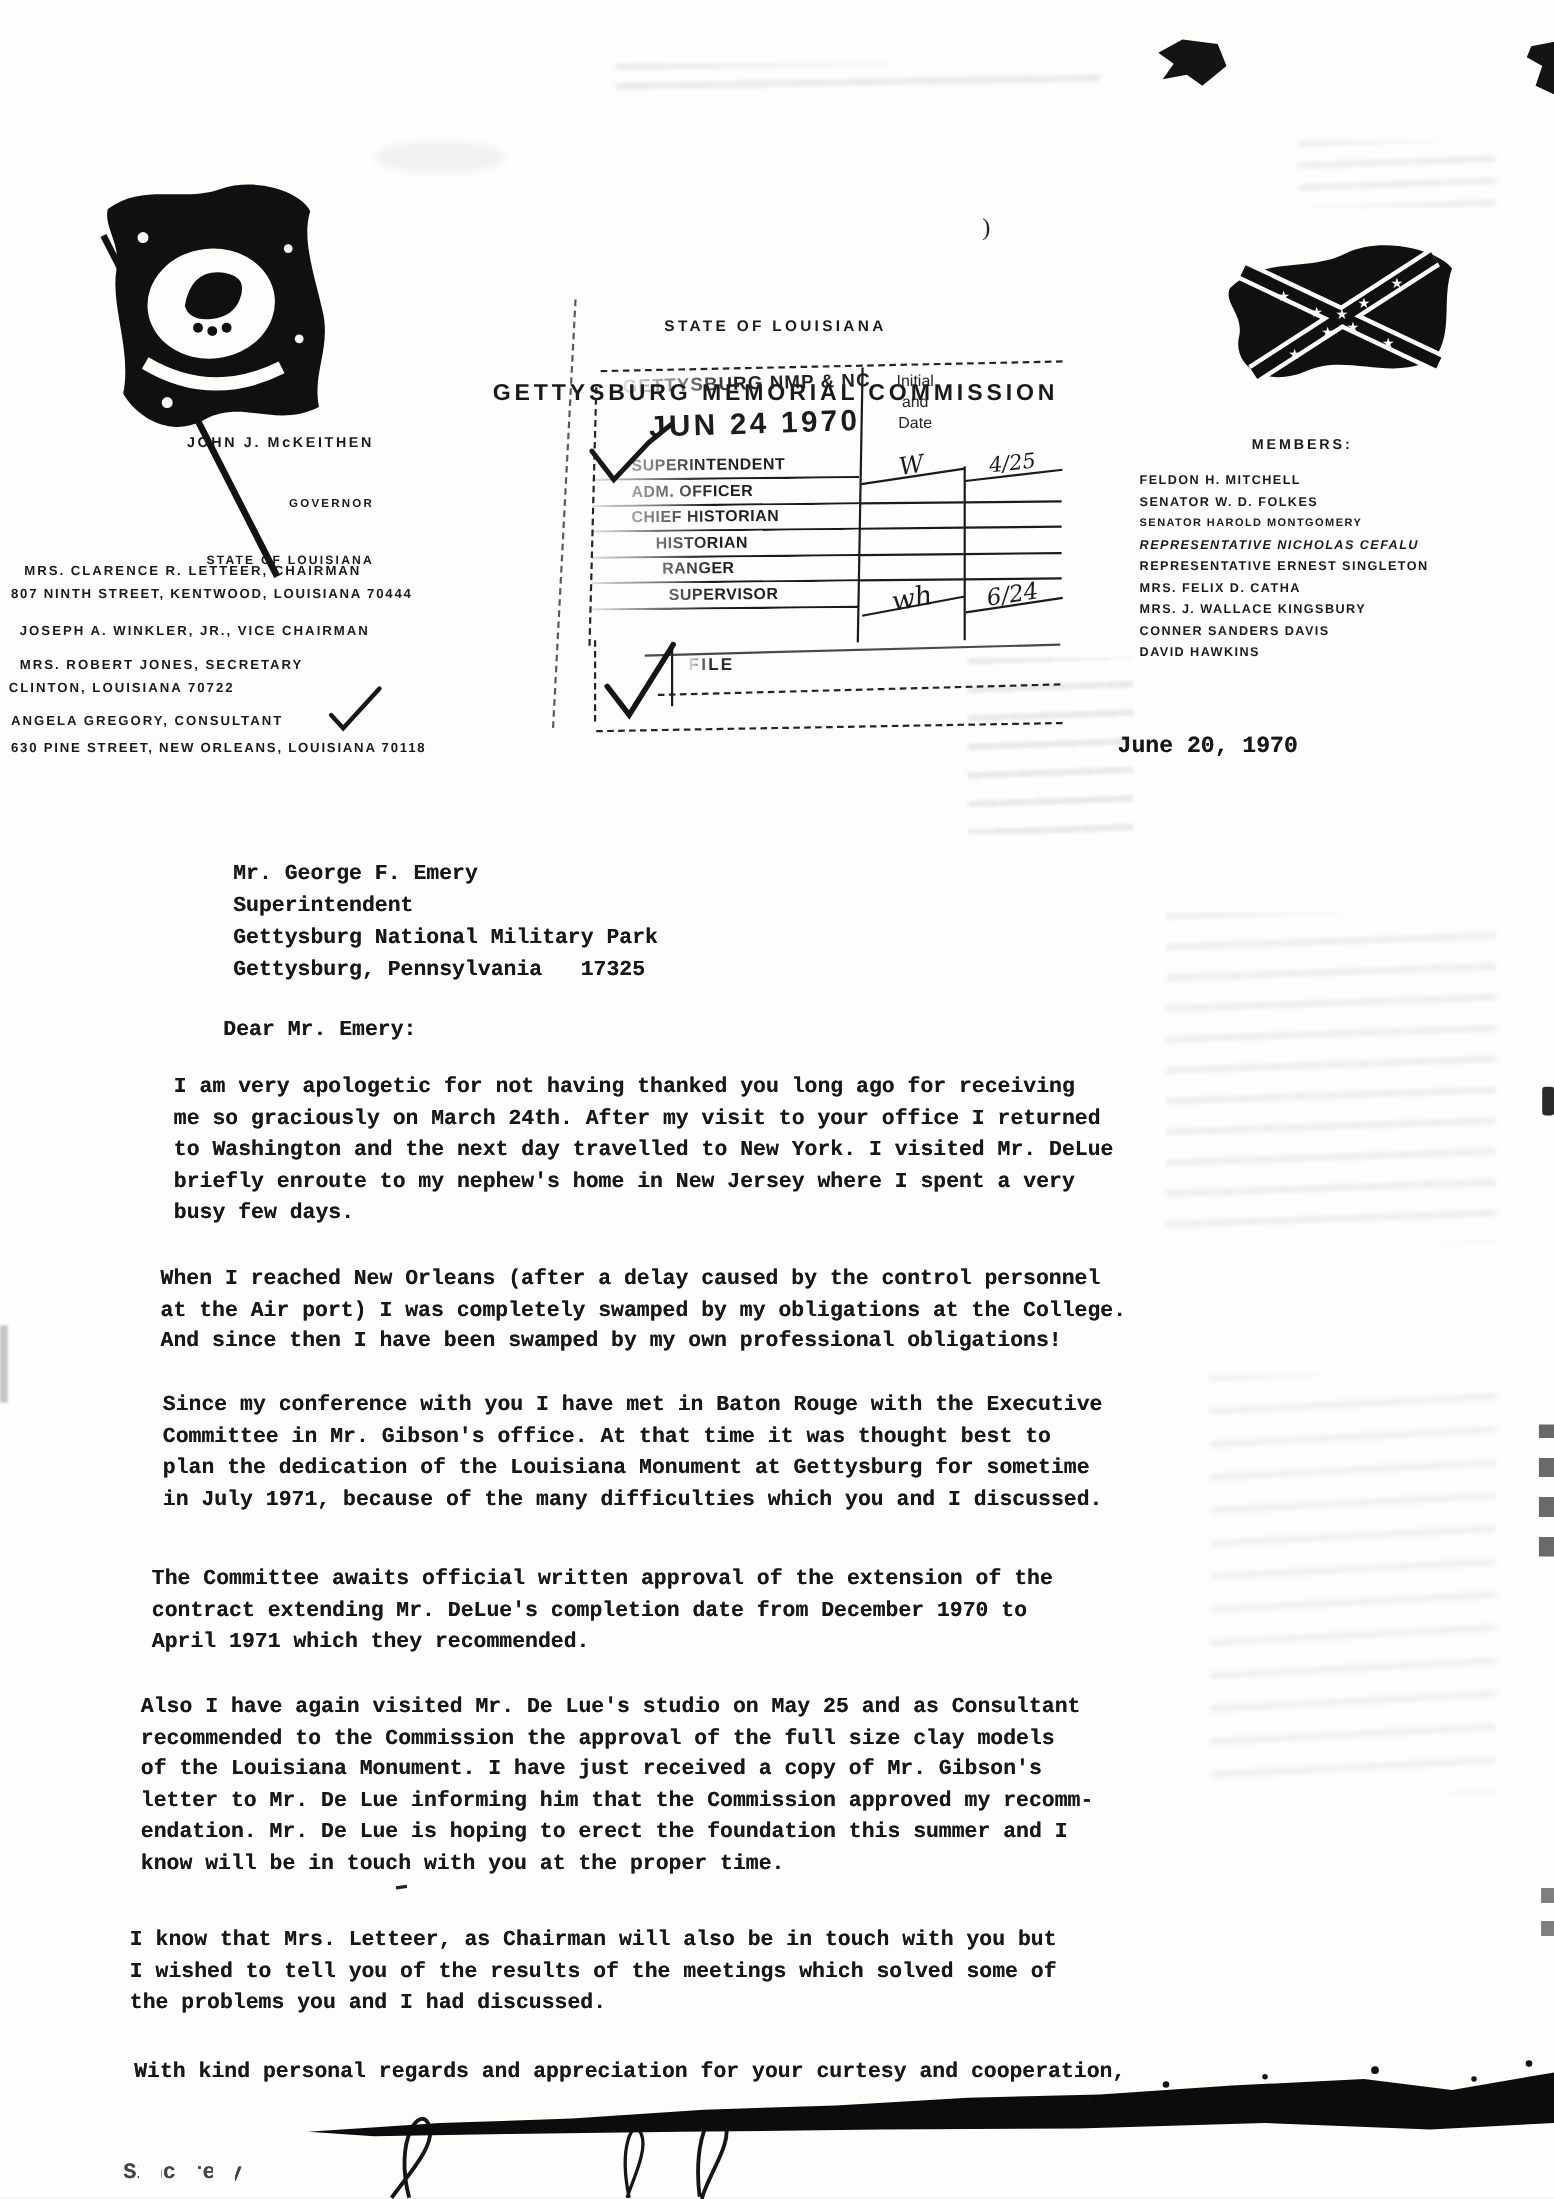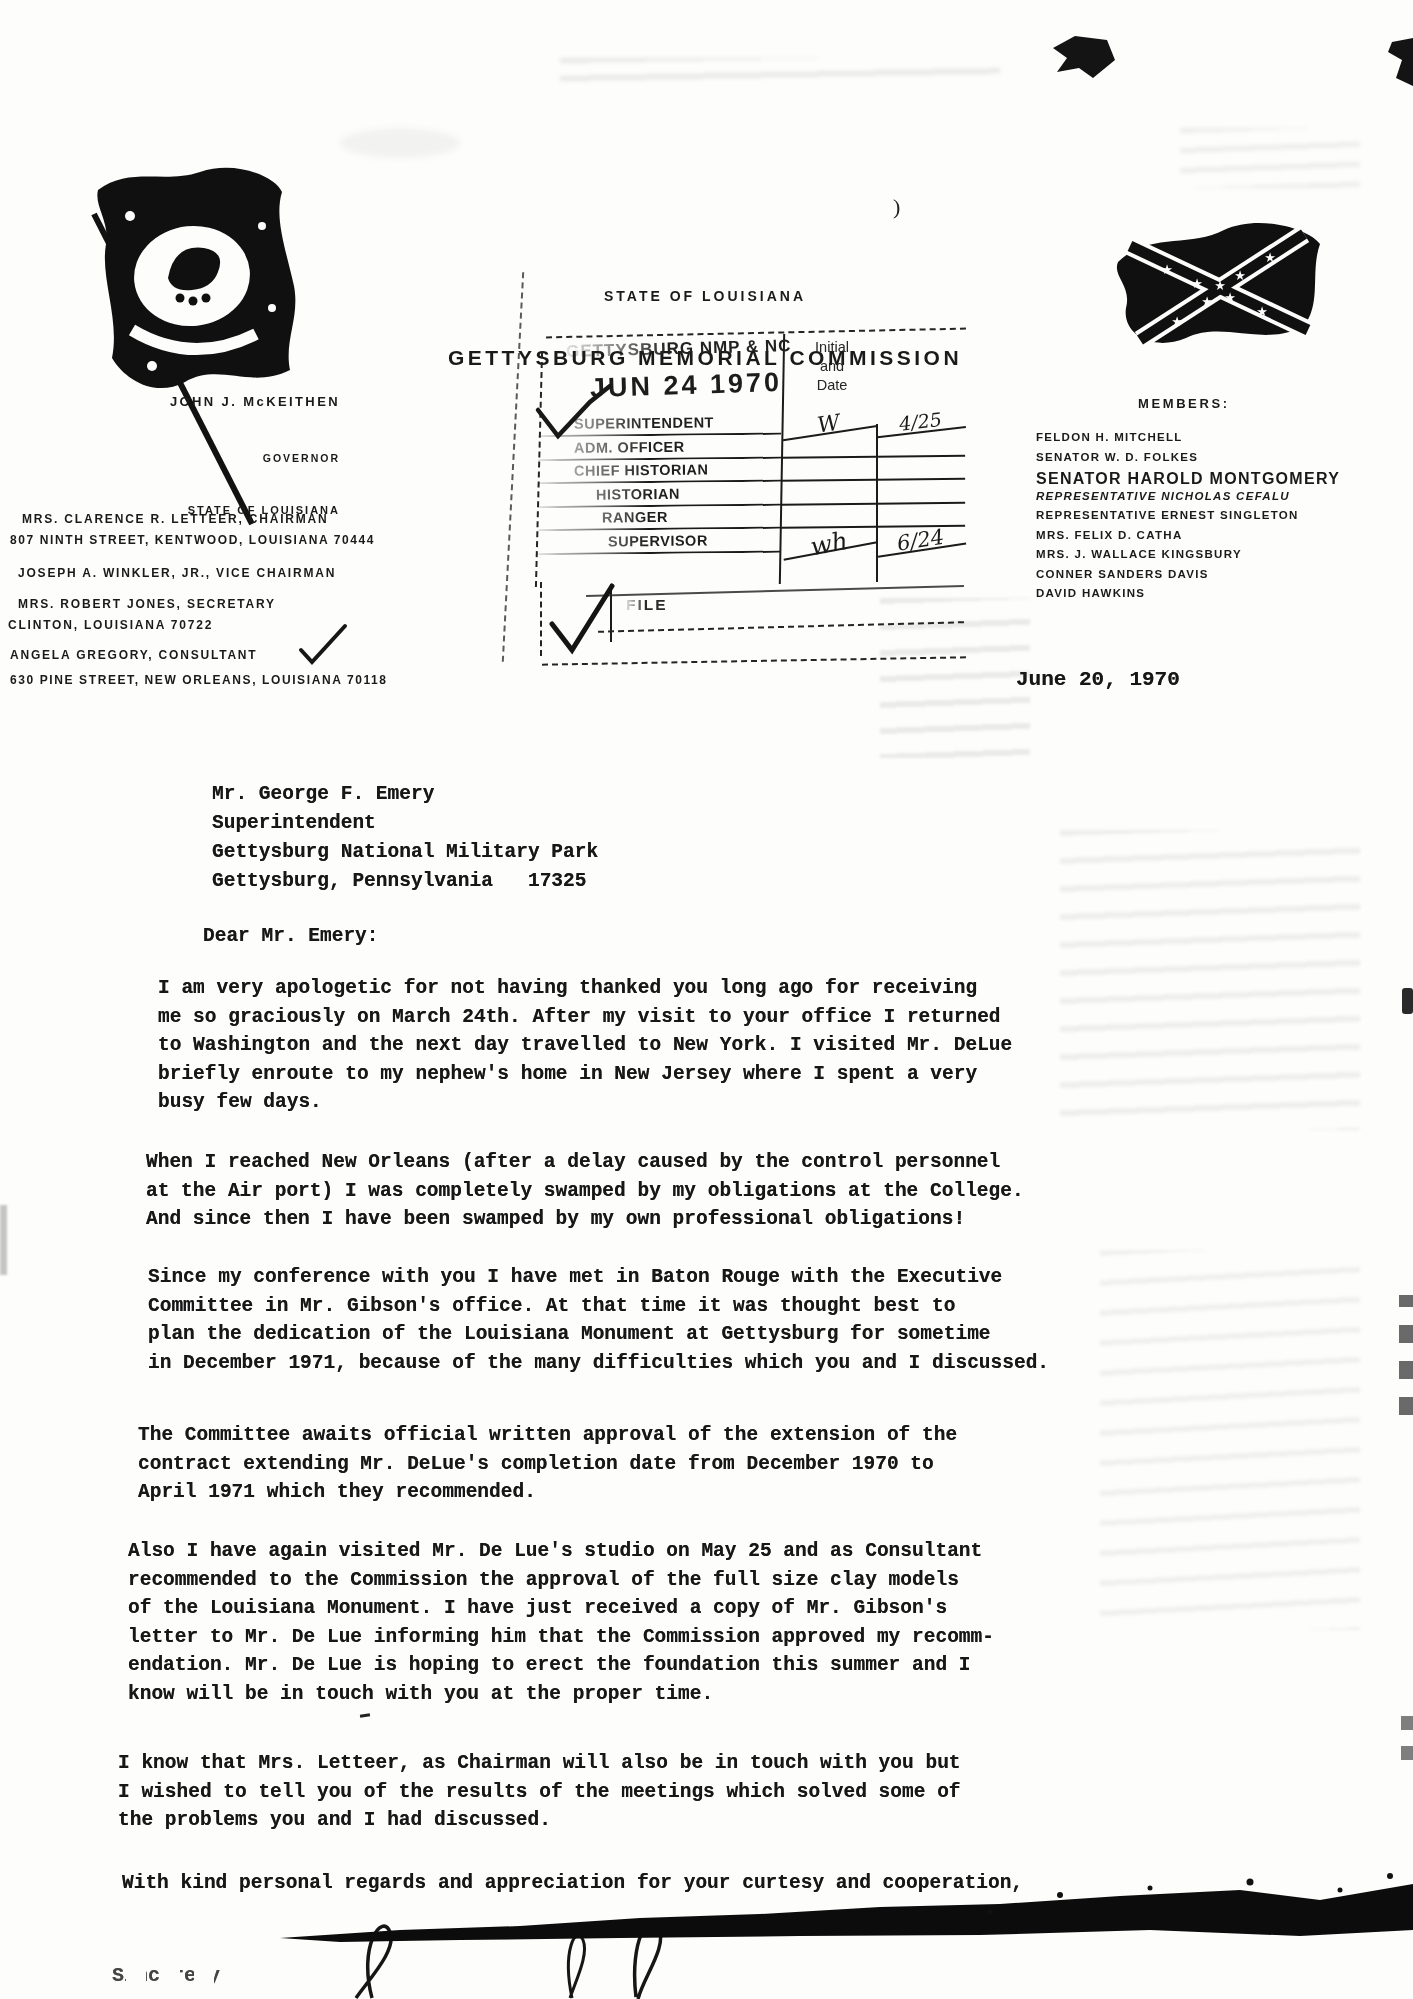--- a/index.html
+++ b/index.html
@@ -87,21 +87,21 @@
   <div class="abs lh" style="left:10px;top:648px;font-size:12px;letter-spacing:1.8px;">ANGELA GREGORY, CONSULTANT</div>
   <div class="abs lh" style="left:10px;top:673px;font-size:12px;letter-spacing:1.6px;">630 PINE STREET, NEW ORLEANS, LOUISIANA 70118</div>
   <svg class="abs" style="left:295px;top:620px;" width="58" height="50" viewBox="0 0 58 50">
     <polyline points="6,30 17,42 50,6" stroke="#171717" stroke-width="4" fill="none" stroke-linecap="round"></polyline>
   </svg>
 
   <div class="abs lh" style="left:1138px;top:396px;font-size:13px;letter-spacing:2.6px;">MEMBERS:</div>
   <div class="abs" style="left:1036px;top:431px;">
     <div class="lh" style="font-size:11.5px;letter-spacing:1.3px;height:19.5px;">FELDON H. MITCHELL</div>
     <div class="lh" style="font-size:11.5px;letter-spacing:1.3px;height:19.5px;">SENATOR W. D. FOLKES</div>
-    <div class="lh" style="font-size:16px;letter-spacing:1.3px;height:19.5px;">SENATOR HAROLD MONTGOMERY</div>
+    <div class="lh" style="font-size:10px;letter-spacing:1.3px;height:19.5px;">SENATOR HAROLD MONTGOMERY</div>
     <div class="lh" style="font-size:11.5px;letter-spacing:1.3px;height:19.5px;font-style:italic;">REPRESENTATIVE NICHOLAS CEFALU</div>
     <div class="lh" style="font-size:11.5px;letter-spacing:1.3px;height:19.5px;">REPRESENTATIVE ERNEST SINGLETON</div>
     <div class="lh" style="font-size:11.5px;letter-spacing:1.3px;height:19.5px;">MRS. FELIX D. CATHA</div>
     <div class="lh" style="font-size:11.5px;letter-spacing:1.3px;height:19.5px;">MRS. J. WALLACE KINGSBURY</div>
     <div class="lh" style="font-size:11.5px;letter-spacing:1.3px;height:19.5px;">CONNER SANDERS DAVIS</div>
     <div class="lh" style="font-size:11.5px;letter-spacing:1.3px;height:19.5px;">DAVID HAWKINS</div>
   </div>
 
   <div class="abs dashV" style="left:512px;top:272px;height:390px;transform:rotate(3deg);opacity:.75;"></div>
   <div class="abs" style="left:538px;top:332px;width:432px;height:336px;">
@@ -174,21 +174,21 @@
 me so graciously on March 24th. After my visit to your office I returned
 to Washington and the next day travelled to New York. I visited Mr. DeLue
 briefly enroute to my nephew's home in New Jersey where I spent a very
 busy few days.</div>
   <div class="abs tw para" style="left:146px;top:1148px;">When I reached New Orleans (after a delay caused by the control personnel
 at the Air port) I was completely swamped by my obligations at the College.
 And since then I have been swamped by my own professional obligations!</div>
   <div class="abs tw para" style="left:148px;top:1263px;">Since my conference with you I have met in Baton Rouge with the Executive
 Committee in Mr. Gibson's office. At that time it was thought best to
 plan the dedication of the Louisiana Monument at Gettysburg for sometime
-in December 1971, because of the many difficulties which you and I discussed.</div>
+in July 1971, because of the many difficulties which you and I discussed.</div>
   <div class="abs tw para" style="left:138px;top:1421px;">The Committee awaits official written approval of the extension of the
 contract extending Mr. DeLue's completion date from December 1970 to
 April 1971 which they recommended.</div>
   <div class="abs tw para" style="left:128px;top:1537px;">Also I have again visited Mr. De Lue's studio on May 25 and as Consultant
 recommended to the Commission the approval of the full size clay models
 of the Louisiana Monument. I have just received a copy of Mr. Gibson's
 letter to Mr. De Lue informing him that the Commission approved my recomm-
 endation. Mr. De Lue is hoping to erect the foundation this summer and I
 know will be in touch with you at the proper time.</div>
   <div class="abs tw para" style="left:118px;top:1749px;">I know that Mrs. Letteer, as Chairman will also be in touch with you but

